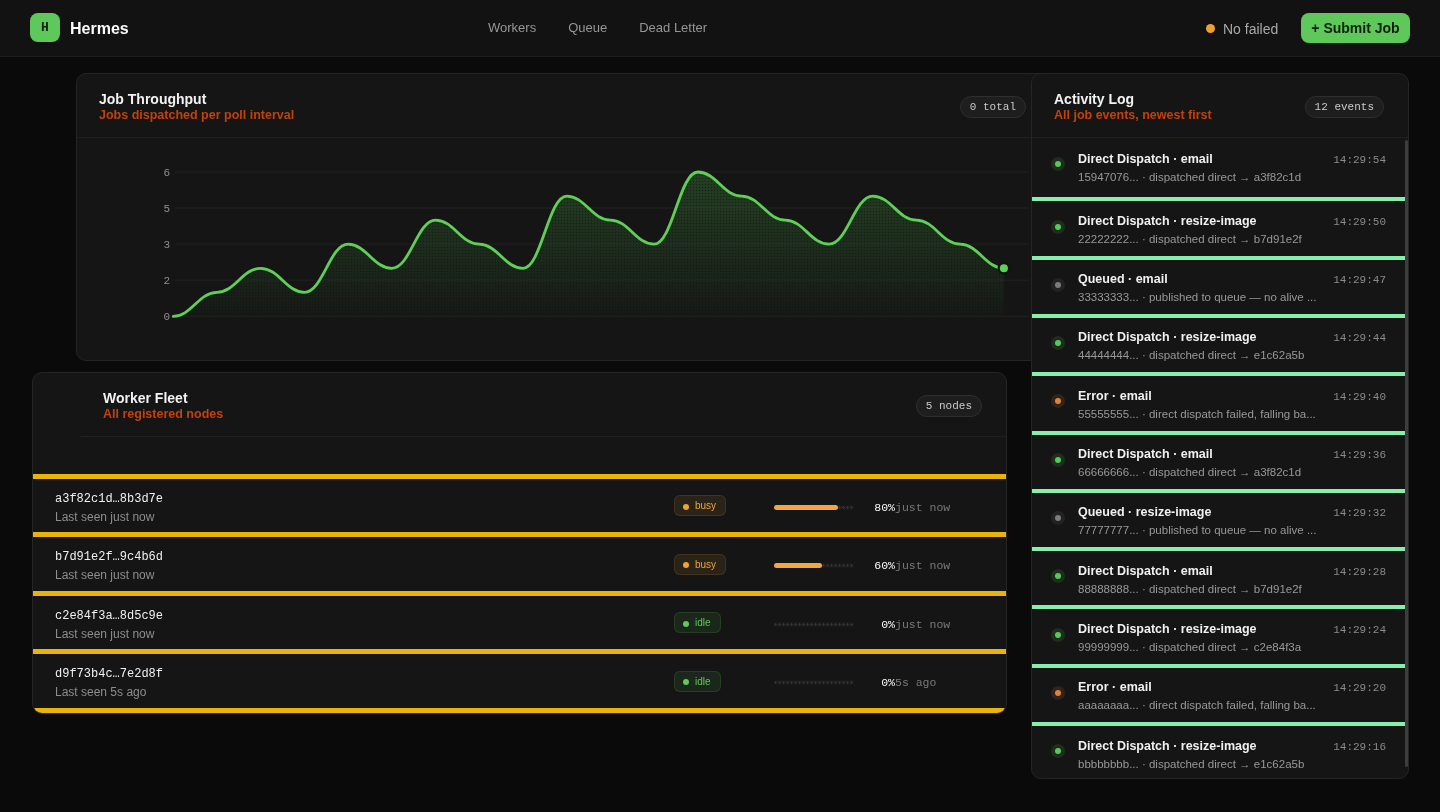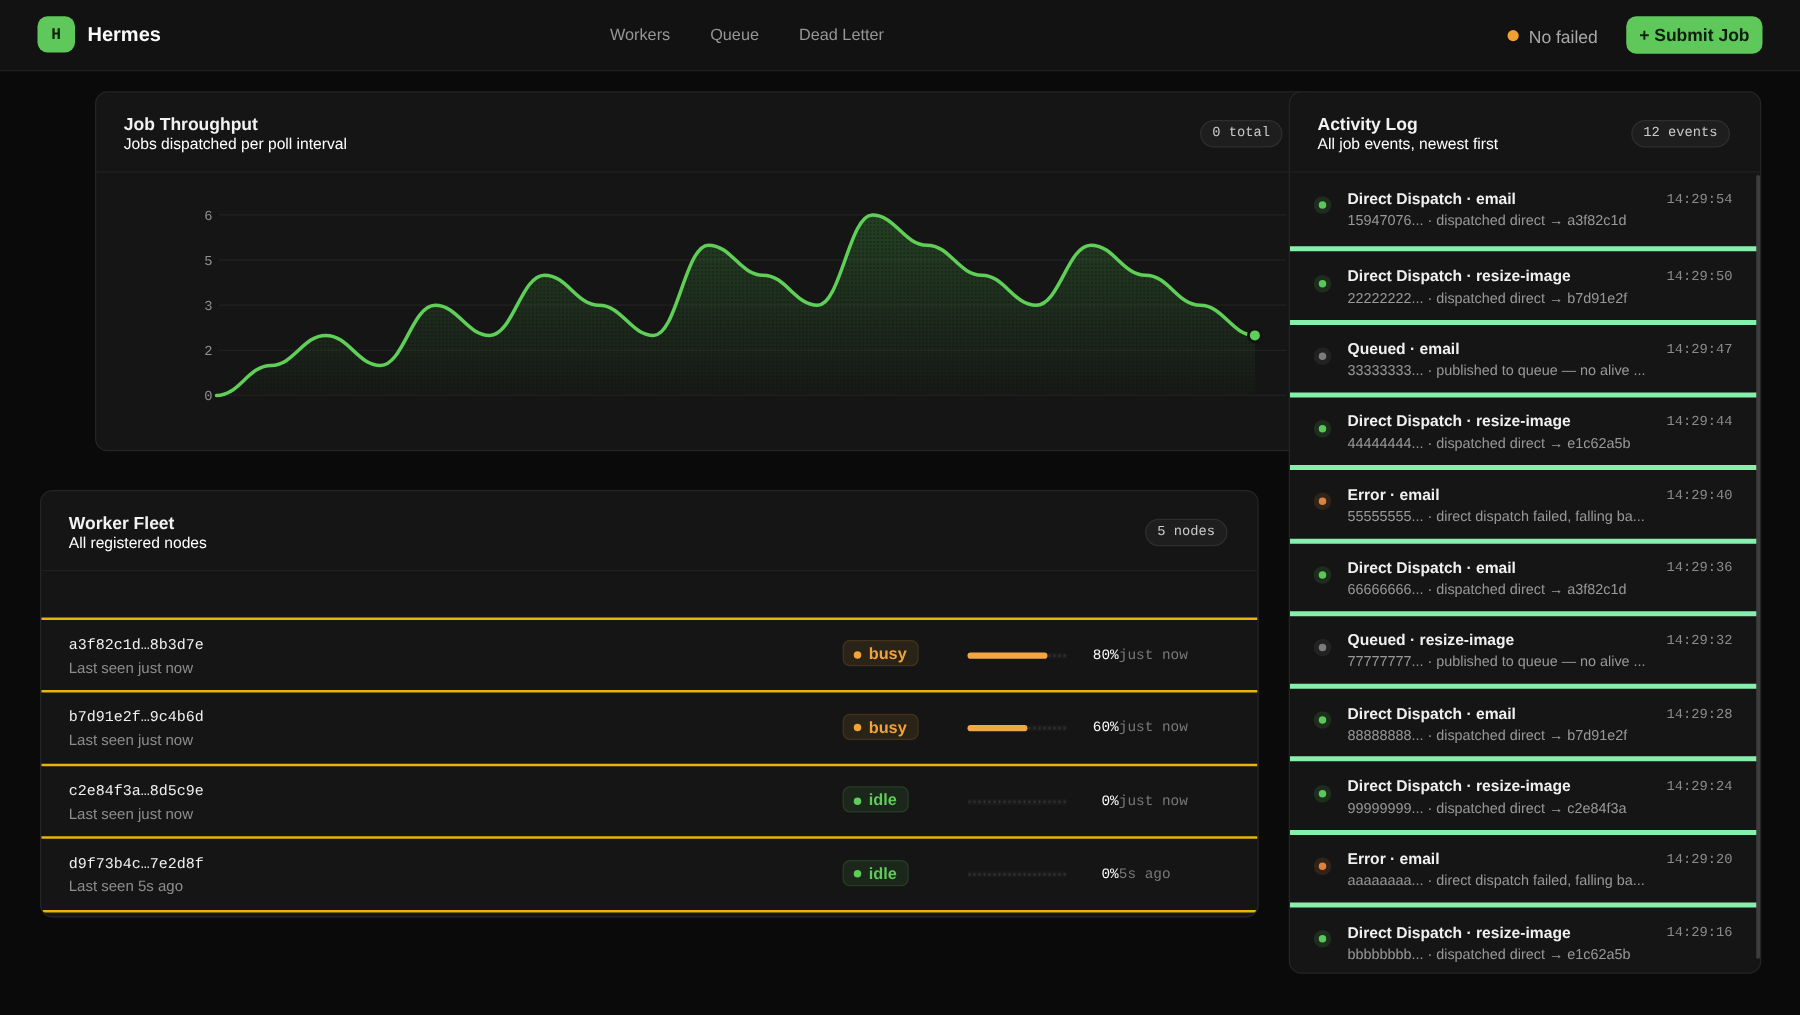--- a/index.html
+++ b/index.html
@@ -11,33 +11,33 @@
 .tabs { position:absolute; left:472px; top:0; height:56px; display:flex; }
 .tab { position:relative; height:56px; line-height:56px; padding:0 16px; font-size:13px; color:#969696; font-weight:500; }
 .tab.active { color:#f2f2f2; font-weight:600; }
 .tab.active:after { content:""; position:absolute; left:0; right:0; bottom:0; height:3px; background:#4cc94c; }
 .hdot { position:absolute; left:1206px; top:24px; width:9px; height:9px; border-radius:50%; background:#f0a030; }
 .hstat { position:absolute; left:1223px; top:21px; font-size:14px; color:#a8a8a8; }
 .sbtn { position:absolute; left:1301px; top:13px; width:109px; height:30px; border-radius:8px; background:#5ec95a; color:#0d1f0c; font-size:14px; font-weight:700; text-align:center; line-height:30px; }
 
 .card { position:absolute; background:#151515; border:1px solid #252525; border-radius:10px; overflow:hidden; }
 #card1 { left:32px; top:73px; width:975px; height:288px;margin-left:44px; }
-#card2 { left:32px; top:392px; width:975px; height:342px; }
+#card2 { left:32px; top:372px; width:975px; height:342px;padding-left:48px; }
 #card3 { left:1031px; top:73px; width:378px; height:706px; }
 .chead { position:relative; height:64px; border-bottom:1px solid #202020; }
 .ctitle { position:absolute; left:22px; top:17px; font-size:14px; font-weight:700; color:#f2f2f2; }
-.csub { position:absolute; left:22px; top:34px; font-size:12.5px; color:#ffffff; }
+.csub { position:absolute; left:22px; top:34px; font-size:12.5px; color:#c2410c;font-weight:bold; }
 .badge { position:absolute; right:24px; top:22px; height:21.5px; line-height:20px; padding:0 9px; border:1px solid #2e2e2e; border-radius:99px; background:#1e1e1e; font-family:"Liberation Mono",monospace; font-size:11px; color:#c9c9c9; }
 
 .thead { position:absolute; left:0; top:65px; width:100%; height:35px; background:#181818; border-bottom:1px solid #202020; font-size:11px; font-weight:700; color:#8f8f8f; letter-spacing:0.4px; }
 .thead span { position:absolute; top:10px; }
-.wrow { position:absolute; left:0; width:100%; height:59px; border-top:2px solid #eab308; }
+.wrow { position:absolute; left:0; width:100%; height:59px; border-top:5px solid #eab308; }
 .wid { position:absolute; left:22px; top:13px; font-family:"Liberation Mono",monospace; font-size:12px; font-weight:400; color:#f0f0f0; }
 .wsub { position:absolute; left:22px; top:31px; font-size:12px; color:#8d8d8d; }
-.pill { position:absolute; left:641px; top:16.5px; height:21px; border-radius:6px; font-size:13px; font-weight:700; line-height:21px; padding:0 9px 0 20px; }
+.pill { position:absolute; left:641px; top:16.5px; height:21px; border-radius:6px; font-size:10px; font-weight:400; line-height:21px; padding:0 9px 0 20px; }
 .pill:before { content:""; position:absolute; left:8px; top:7.5px; width:6px; height:6px; border-radius:50%; }
 .pill.busy { background:rgba(240,164,55,0.10); border:1px solid rgba(240,164,55,0.13); color:#f0a437; line-height:19px; }
 .pill.busy:before { background:#f0a437; }
 .pill.idle { background:rgba(94,203,90,0.10); border:1px solid rgba(94,203,90,0.15); color:#5ecb5a; line-height:19px; }
 .pill.idle:before { background:#5ecb5a; }
 .lbar { position:absolute; left:741px; top:26px; width:80px; height:5px; border-radius:3px; background:radial-gradient(circle at 1.5px 2.5px,#303030 1px,#1a1a1a 1.1px); background-size:4px 5px; }
 .lfill { position:absolute; left:0; top:0; height:5px; border-radius:3px; background:#f2a644; }
 .lpct { position:absolute; left:742px; top:22px; width:120px; text-align:right; font-family:"Liberation Mono",monospace; font-size:11.5px; font-weight:400; color:#fafafa; }
 .lseen { position:absolute; left:862px; top:22px; font-family:"Liberation Mono",monospace; font-size:11.5px; color:#787878; }
 

